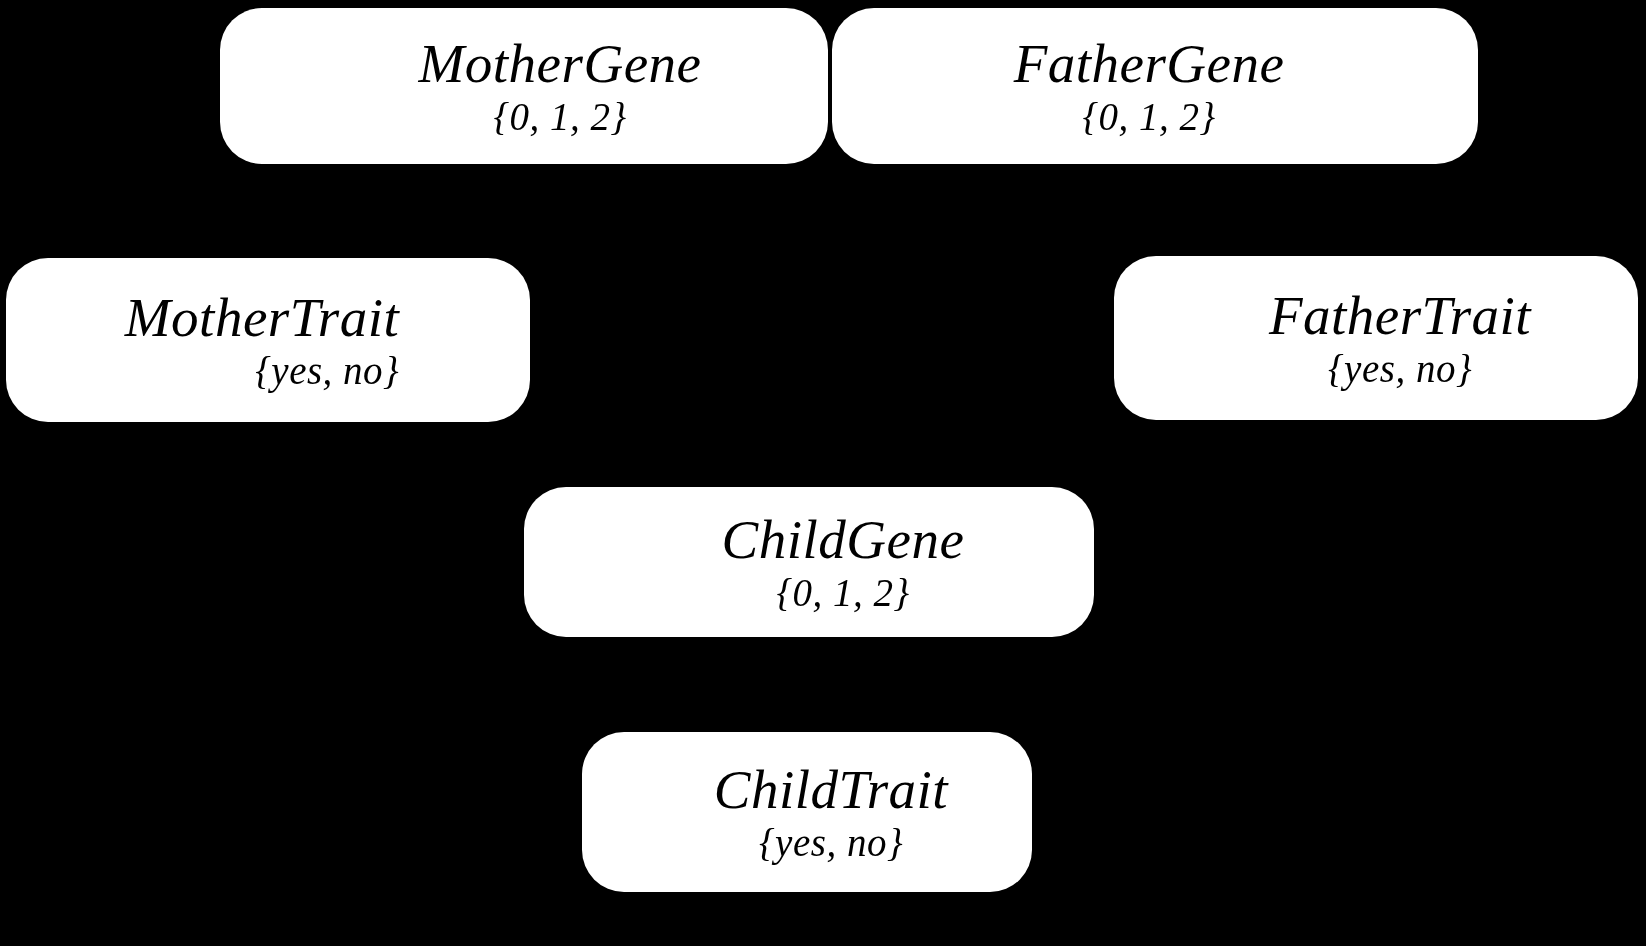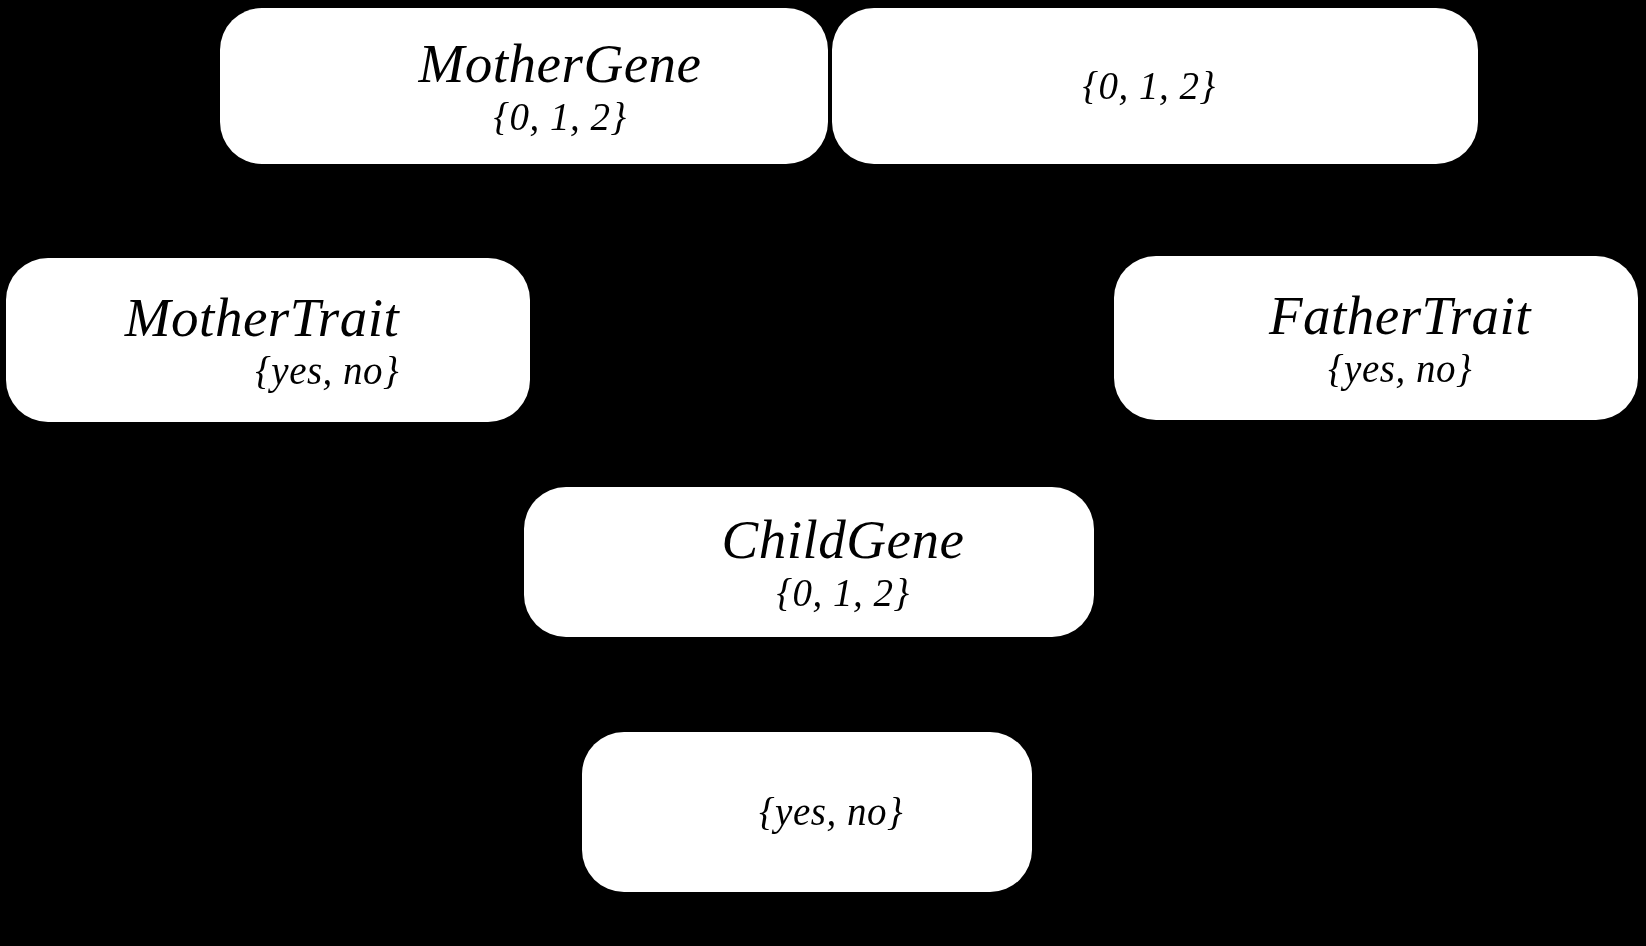--- a/index.html
+++ b/index.html
@@ -65,20 +65,21 @@
 
   <div class="node" id="node-mother-gene">
     <div class="node-text">
       <div class="node-title">MotherGene</div>
       <div class="node-domain">{0, 1, 2}</div>
     </div>
   </div>
 
   <div class="node" id="node-father-gene">
     <div class="node-text">
+      <div class="node-title">FatherGene</div>
       <div class="node-domain">{0, 1, 2}</div>
     </div>
   </div>
 
   <div class="node" id="node-mother-trait">
     <div class="node-text">
       <div class="node-title">MotherTrait</div>
       <div class="node-domain">{yes, no}</div>
     </div>
   </div>
@@ -92,17 +93,18 @@
 
   <div class="node" id="node-child-gene">
     <div class="node-text">
       <div class="node-title">ChildGene</div>
       <div class="node-domain">{0, 1, 2}</div>
     </div>
   </div>
 
   <div class="node" id="node-child-trait">
     <div class="node-text">
+      <div class="node-title">ChildTrait</div>
       <div class="node-domain">{yes, no}</div>
     </div>
   </div>
 
 </div>
 
 </body></html>

